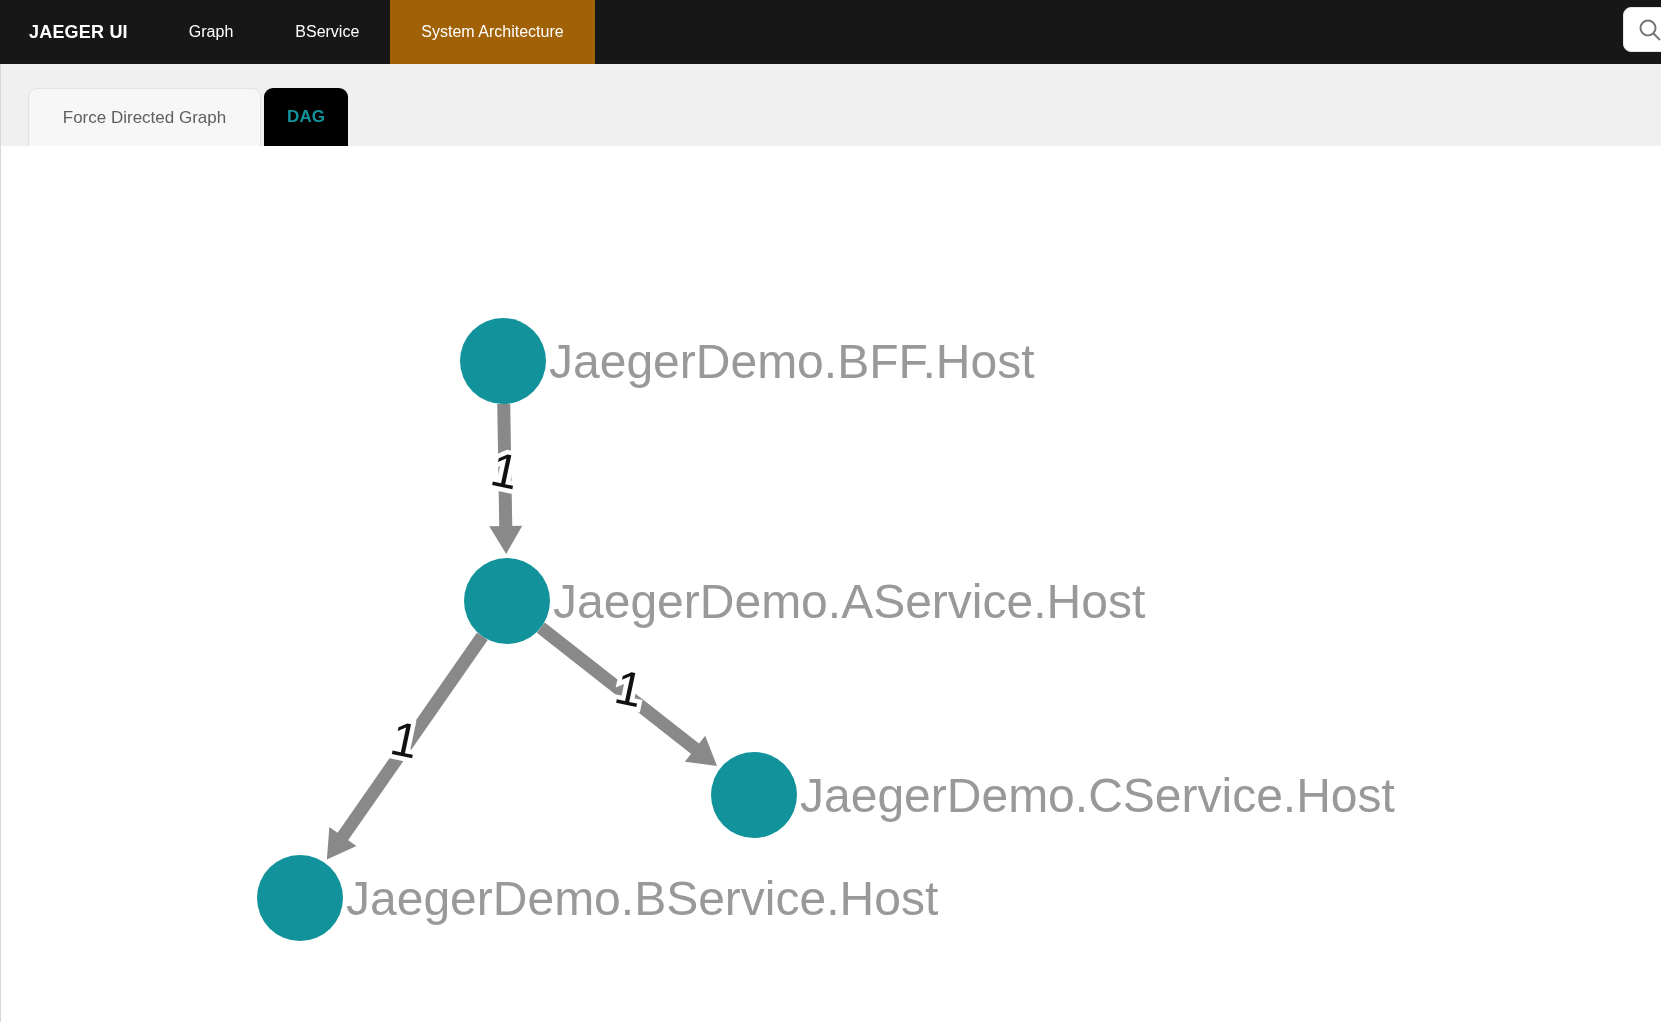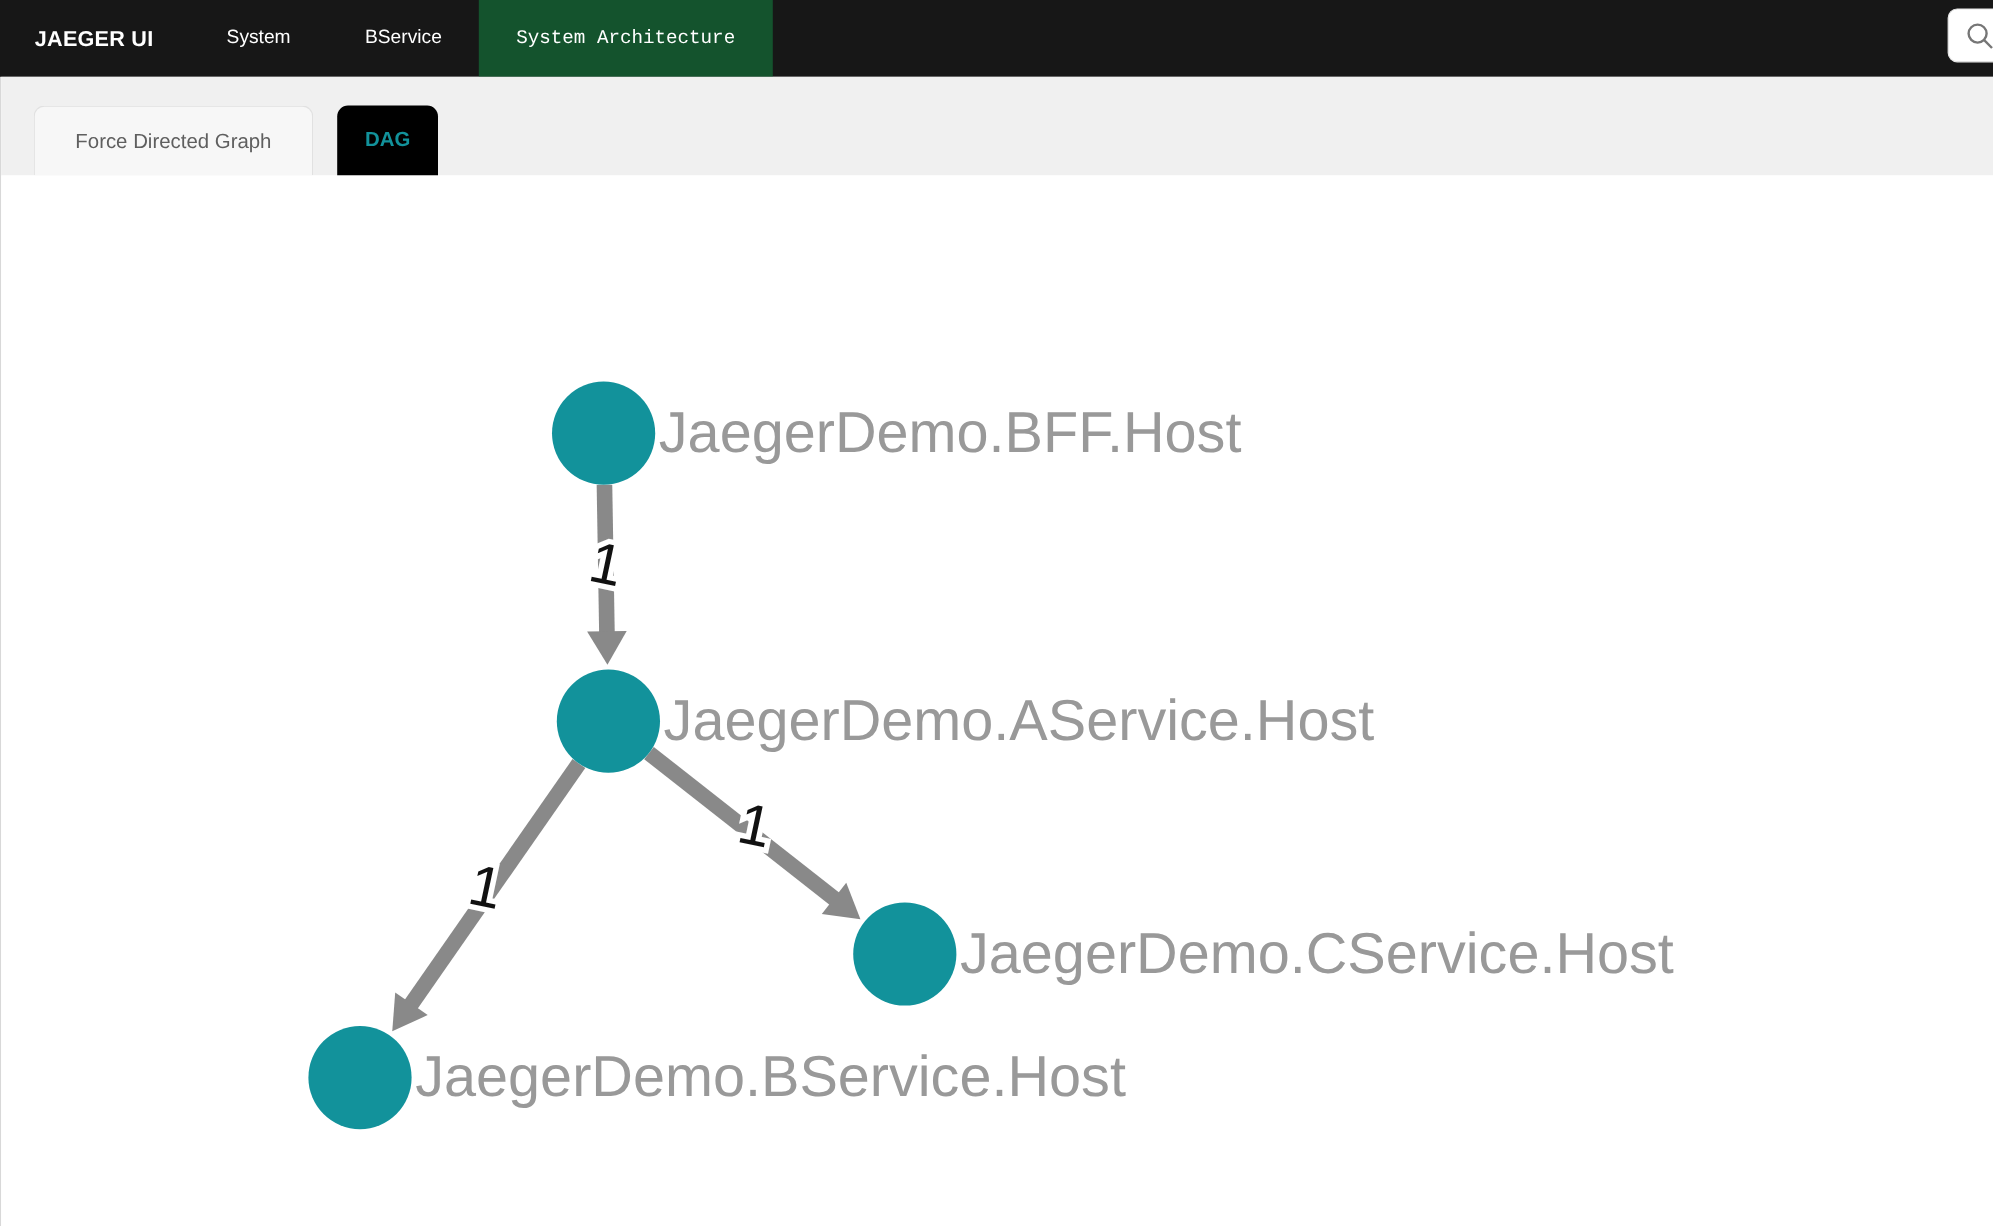--- a/index.html
+++ b/index.html
@@ -7,54 +7,54 @@
               font-family:"Liberation Sans", sans-serif; }
   .page { position:relative; width:1661px; height:1022px; }
 
   
   .navbar { position:relative; z-index:3; height:64px; background:#171717;
             display:flex; align-items:flex-start; }
   .brand { color:#fff; font-size:18px; font-weight:700; line-height:64px;
            padding:0 30px 0 29px; text-decoration:none; letter-spacing:.2px; }
   .nav-item { color:#fff; font-size:16px; line-height:64px; padding:0 31px;
               text-decoration:none; cursor:pointer; }
-  .nav-item.active { background:#14532d;font-family:Liberation Mono, monospace; }
+  .nav-item.active { background:#a16207; }
   .nav-search-pill { position:absolute; top:7px; left:1623px; width:90px; height:45px;
                      background:#fff; border-radius:8px; border:1px solid #e6e6e6;
                      display:flex; align-items:center; cursor:pointer; }
   .nav-search-pill svg { margin-left:13px; }
 
   
   .below-nav { position:relative; height:958px; border-left:1px solid #d8d8d8; }
 
   
   .tabstrip { position:relative; z-index:3; height:82px; background:#f0f0f0;
               display:flex; align-items:flex-end; padding-left:27px; }
   .tab { height:58px; display:flex; align-items:center; justify-content:center;
          font-size:17px; border-radius:9px 9px 0 0; cursor:pointer; }
   .tab.inactive { width:233px; background:#f7f7f7; border:1px solid #e1e1e1;
-                  border-bottom:none; color:#5f5f5f; margin-right:20px; }
+                  border-bottom:none; color:#5f5f5f; margin-right:3px; }
   .tab.active { width:84px; background:#000000; color:#12929B; font-weight:600; }
 
   
   .content { position:relative; height:876px; background:#fff; }
   #dag-svg { position:absolute; left:0; top:0; z-index:1; pointer-events:none; }
   #dag-svg .node-circle { pointer-events:auto; cursor:pointer; }
   .node-label { fill:#999999; font-size:48px; }
   .edge-label { fill:#111111; font-size:48px; font-weight:500;
                 paint-order:stroke; stroke:#ffffff; stroke-width:9px; }
 </style>
 </head>
 <body>
 
 <div class="page">
 
   <div class="navbar">
     <a class="brand">JAEGER UI</a>
-    <a class="nav-item">System</a>
+    <a class="nav-item">Graph</a>
     <a class="nav-item">BService</a>
     <a class="nav-item active">System Architecture</a>
     <div class="nav-search-pill">
       <svg width="26" height="26" viewBox="0 0 26 26">
         <circle cx="11" cy="11" r="7.5" fill="none" stroke="#767676" stroke-width="2"></circle>
         <line x1="16.5" y1="16.5" x2="23" y2="23" stroke="#767676" stroke-width="2"></line>
       </svg>
     </div>
   </div>
 

